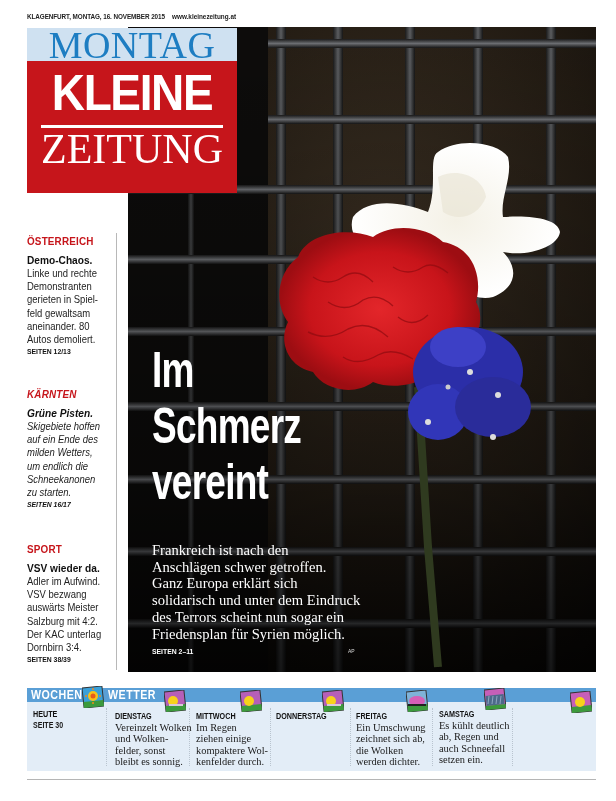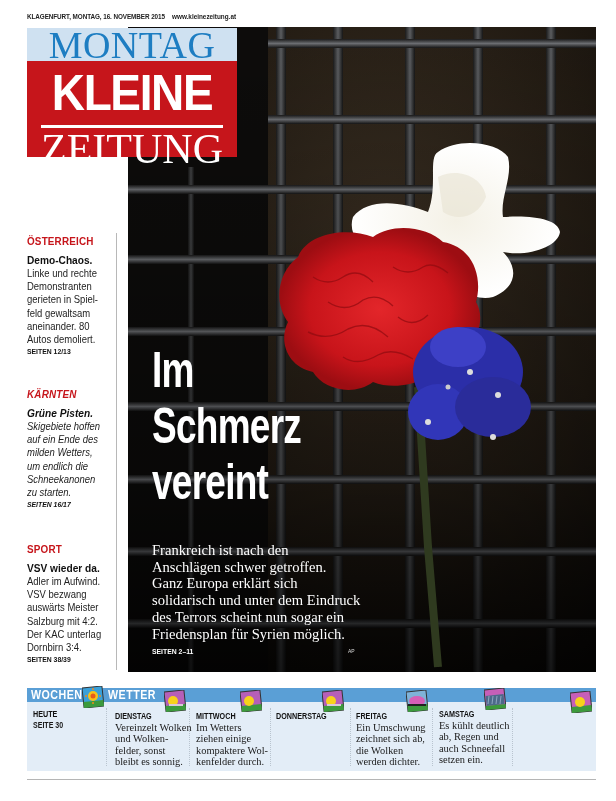--- a/index.html
+++ b/index.html
@@ -28,21 +28,21 @@
   .photo svg { display: block; }
 
   
   .logo-day {
     position: absolute; left: 27px; top: 28px; width: 210px; height: 33px;
     background: #cfe1f1;
     font-family: "Liberation Serif", serif; color: #1d7dc2;
     font-size: 38px; line-height: 34px; text-align: center; letter-spacing: 0.5px;
   }
   .logo-red {
-    position: absolute; left: 27px; top: 61px; width: 210px; height: 96px;
+    position: absolute; left: 27px; top: 61px; width: 210px; height: 132px;
     background: #c6151b;
   }
   .logo-kleine {
     position: absolute; left: 0; right: 0; top: 6px; text-align: center;
     font-family: "Liberation Sans", sans-serif; font-weight: 700;
     font-size: 50px; line-height: 52px; color: #fff; letter-spacing: -1.5px;
     transform: scaleX(0.92);
   }
   .logo-rule {
     position: absolute; left: 14px; right: 14px; top: 64px; height: 3px; background: #fff;
@@ -373,21 +373,21 @@
     <div class="day-text">
       <span>Vereinzelt Wolken</span>
       <span>und Wolken-</span>
       <span>felder, sonst</span>
       <span>bleibt es sonnig.</span>
     </div>
   </div>
   <div class="day" style="left:169px; top:23px;">
     <div class="day-name">MITTWOCH</div>
     <div class="day-text">
-      <span>Im Wetters</span>
+      <span>Im Regen</span>
       <span>ziehen einige</span>
       <span>kompaktere Wol-</span>
       <span>kenfelder durch.</span>
     </div>
   </div>
   <div class="day" style="left:249px; top:23px;">
     <div class="day-name">DONNERSTAG</div>
   </div>
   <div class="day" style="left:412px; top:21px;">
     <div class="day-name">SAMSTAG</div>

